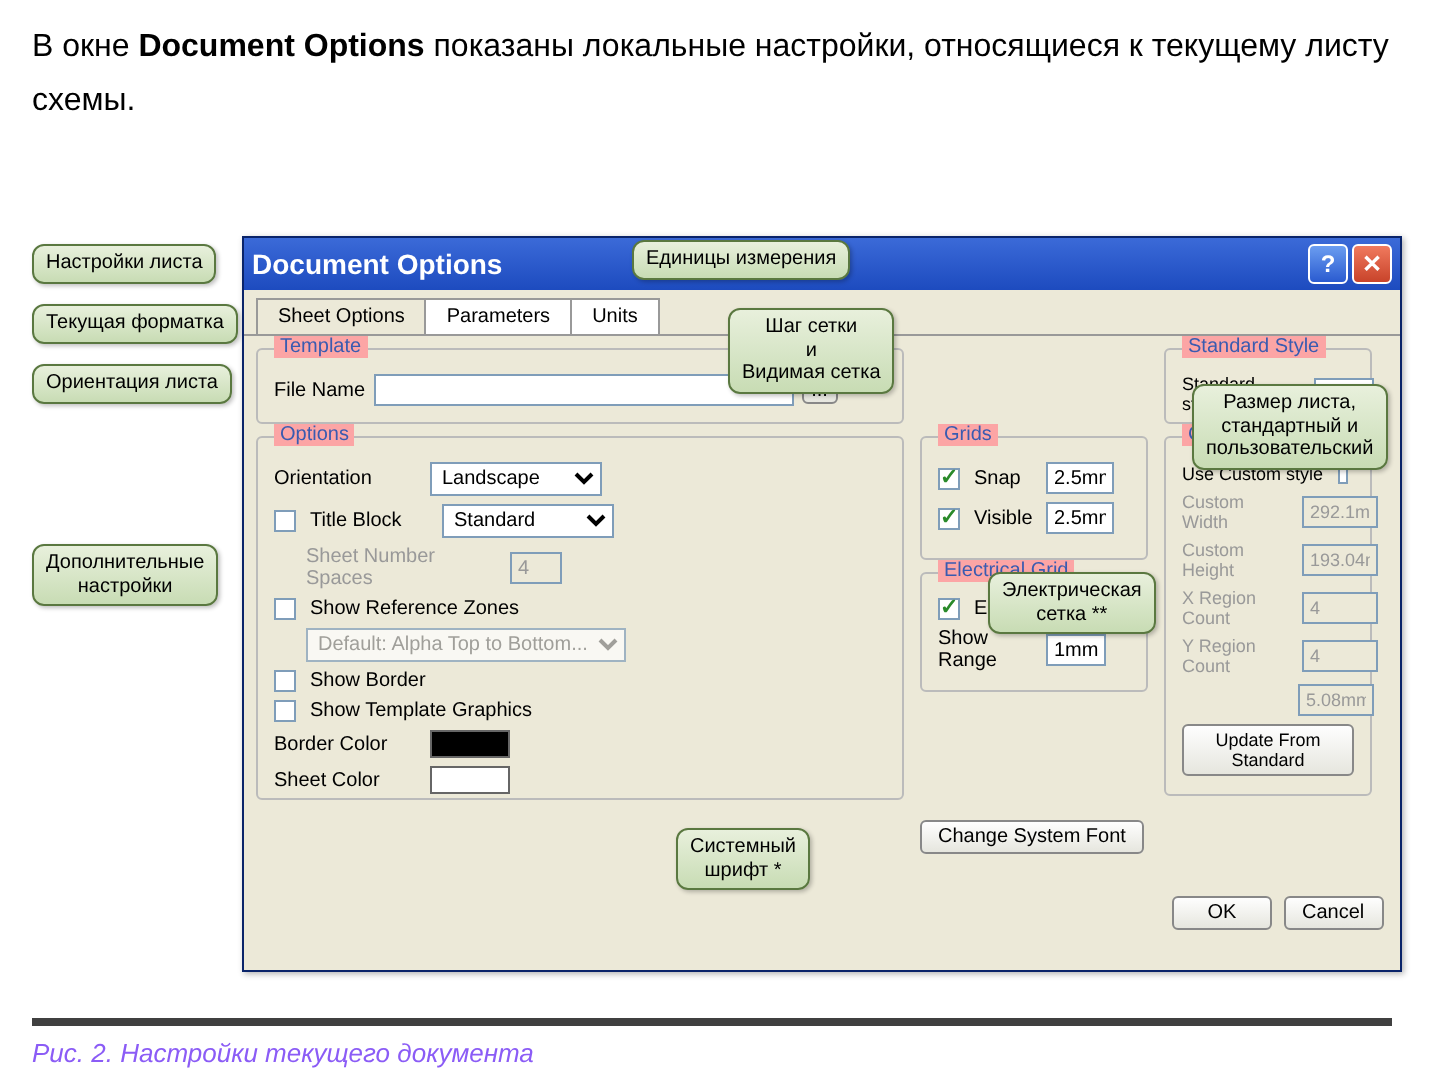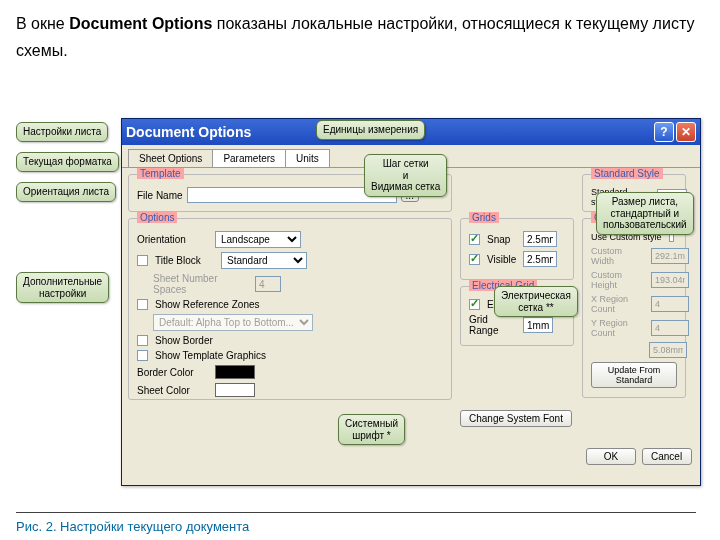--- a/index.html
+++ b/index.html
@@ -51,21 +51,21 @@
 .g-stdstyle { left: 338px; top: 6px; width: 216px; height: 38px; }
 .g-cstyle   { left: 338px; top: 50px; width: 216px; height: 156px; }
 
 .g-stdstyle { left: 460px; top: 6px; width: 104px; height: 38px; }
 .g-cstyle   { left: 460px; top: 50px; width: 104px; height: 180px; }
 
 
 .co { position: absolute; background: linear-gradient(#e8f0dc,#c8dcb4); border: 1px solid #5a7840; border-radius: 6px; padding: 3px 6px; font-size: 10px; text-align: center; line-height: 1.15; box-shadow: 1px 1px 2px rgba(0,0,0,.25); z-index: 10; }
 .co::after { content: ""; position: absolute; width: 0; height: 0; }
 
-.caption { position: absolute; left: 16px; bottom: 6px; font-family: Arial, sans-serif; font-size: 13px; color: #0369a1; border-top: 1px solid #404040; padding-top: 6px; width: 680px; }
+.caption { position: absolute; left: 16px; bottom: 6px; font-family: Arial, sans-serif; font-size: 13px; font-style: italic; color: #8b5cf6; border-top: 4px solid #404040; padding-top: 6px; width: 680px; }
 </style>
 </head>
 <body>
 
 <div class="intro">
   <span>В окне </span><b>Document Options</b><span> показаны локальные настройки, относящиеся к текущему листу схемы.</span>
 </div>
 
 <div class="canvas">
 
@@ -164,21 +164,21 @@
         </div>
       </div>
 
       <div class="grp g-egrid">
         <span class="gt">Electrical Grid</span>
         <div class="row">
           <span class="cb chk"></span>
           <label>Enable</label>
         </div>
         <div class="row">
-          <label style="width:50px">Grid Range</label>
+          <label style="width:50px">Show Range</label>
           <input type="text" style="width: 30px;" value="1mm">
         </div>
       </div>
 
       <div class="grp g-stdstyle">
         <span class="gt">Standard Style</span>
         <div class="row">
           <label style="width:62px;font-size:9px">Standard styles</label>
           <select style="width:30px"><option>A3</option></select>
         </div>

